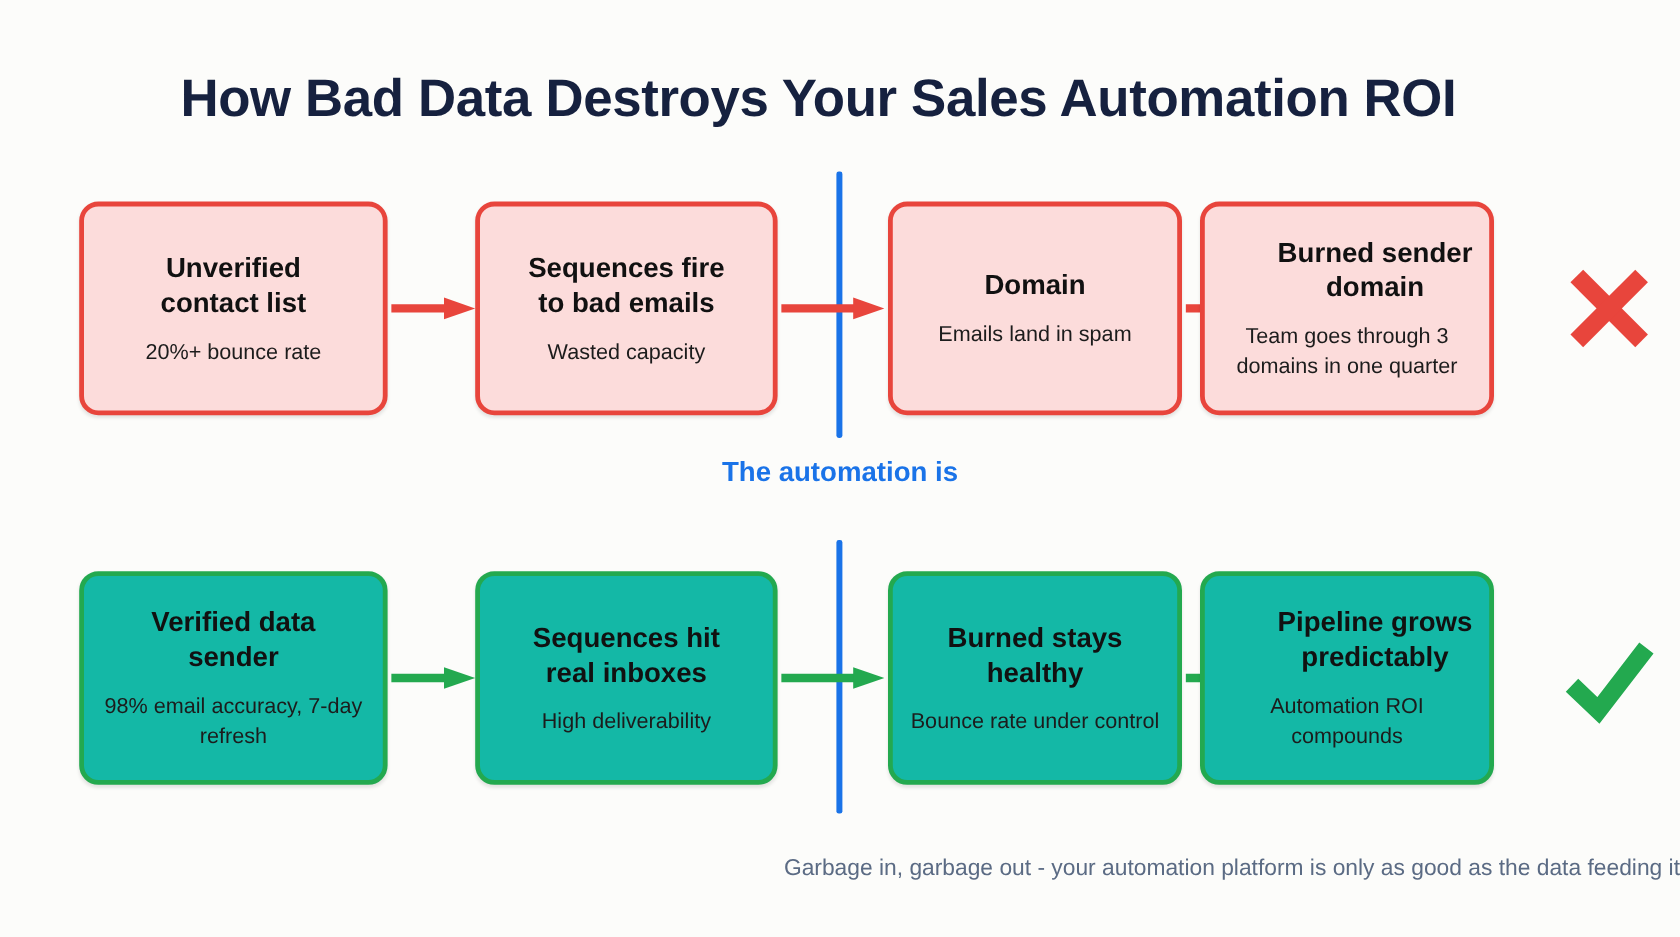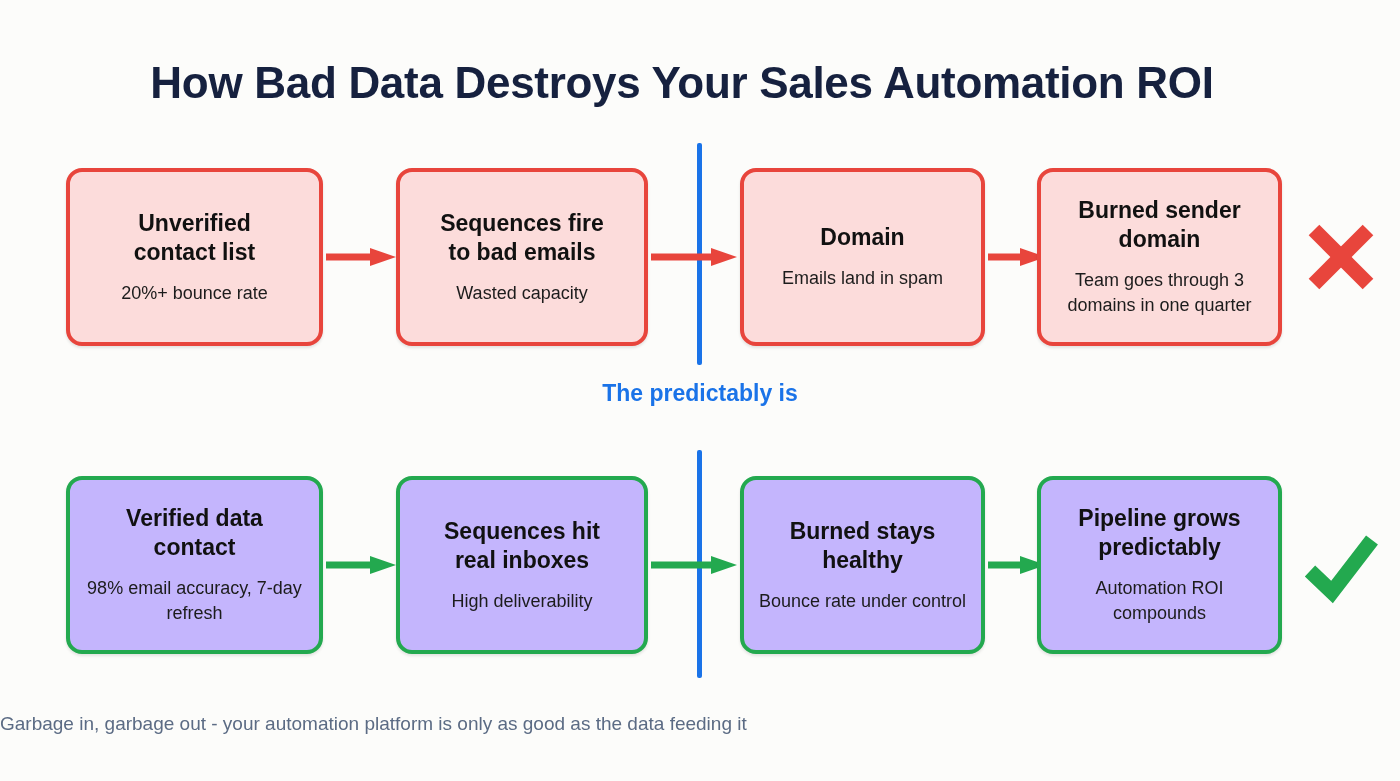--- a/index.html
+++ b/index.html
@@ -92,27 +92,27 @@
   .node .node-sub {
     margin-top: 14px;
     font-size: 18px;
     font-weight: normal;
     color: #1c1c1c;
     line-height: 25px;
     text-align: center;
   }
 
   .node.bad  { background: #fcdcdb; border-color: #e8453c; }
-  .node.good { background: #c4b5fd; border-color: #23a94f; }
+  .node.good { background: #14b8a6; border-color: #23a94f; }
 
   
   .n1 { left: 66px;   width: 257px; height: 178px; }
   .n2 { left: 396px;  width: 252px; height: 178px; }
   .n3 { left: 740px;  width: 245px; height: 178px; }
-  .n4 { left: 1037px; width: 245px; height: 178px; }
+  .n4 { left: 1000px; width: 245px; height: 178px; align-items: flex-end; }
 
   
   .arrow {
     position: absolute;
     top: 79px;
     height: 20px;
     display: block;
   }
   .a1 { left: 326px; width: 70px; }
   .a2 { left: 651px; width: 86px; }
@@ -126,39 +126,39 @@
     top: 50px;
     left: 1302px;
   }
 
   
   .footer {
     position: absolute;
     left: 0;
     top: 713px;
     width: 1400px;
-    text-align: left;
+    text-align: right;
     font-size: 19px;
     color: #5b6b84;
     white-space: nowrap;
   }
 </style>
 </head>
 <body>
 
 <div class="canvas">
 
   <div class="title">How Bad Data Destroys Your Sales Automation ROI</div>
 
   <div class="divider-seg divider-top"></div>
 
   <div class="divider-seg divider-bottom"></div>
 
   <div class="divider-label">
-    <div>The predictably is</div>
+    <div>The automation is</div>
   </div>
 
   <div class="row row-bad">
 
     <div class="node bad n1">
       <div class="node-title">
         <span>Unverified</span><br>
         <span>contact list</span>
       </div>
       <div class="node-sub">20%+ bounce rate</div>
@@ -206,21 +206,21 @@
       <line x1="12" y1="12" x2="66" y2="66" stroke="#e8453c" stroke-width="15" stroke-linecap="butt"></line>
       <line x1="66" y1="12" x2="12" y2="66" stroke="#e8453c" stroke-width="15" stroke-linecap="butt"></line>
     </svg>
   </div>
 
   <div class="row row-good">
 
     <div class="node good n1">
       <div class="node-title">
         <span>Verified data</span><br>
-        <span>contact</span>
+        <span>sender</span>
       </div>
       <div class="node-sub">98% email accuracy, 7-day refresh</div>
     </div>
 
     <svg class="arrow a1" viewBox="0 0 70 20">
       <line x1="0" y1="10" x2="48" y2="10" stroke="#23a94f" stroke-width="7"></line>
       <polygon points="44,1 70,10 44,19" fill="#23a94f"></polygon>
     </svg>
 
     <div class="node good n2">

